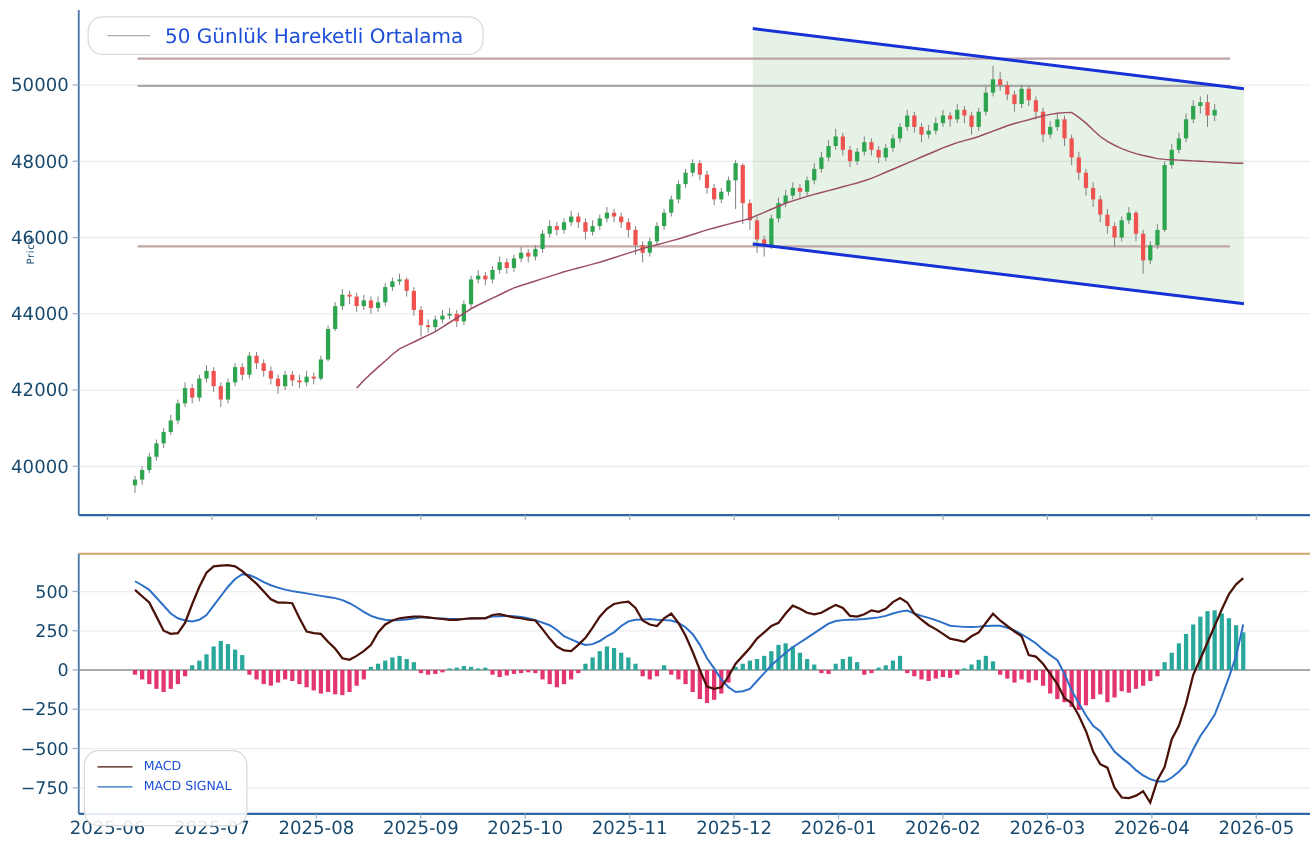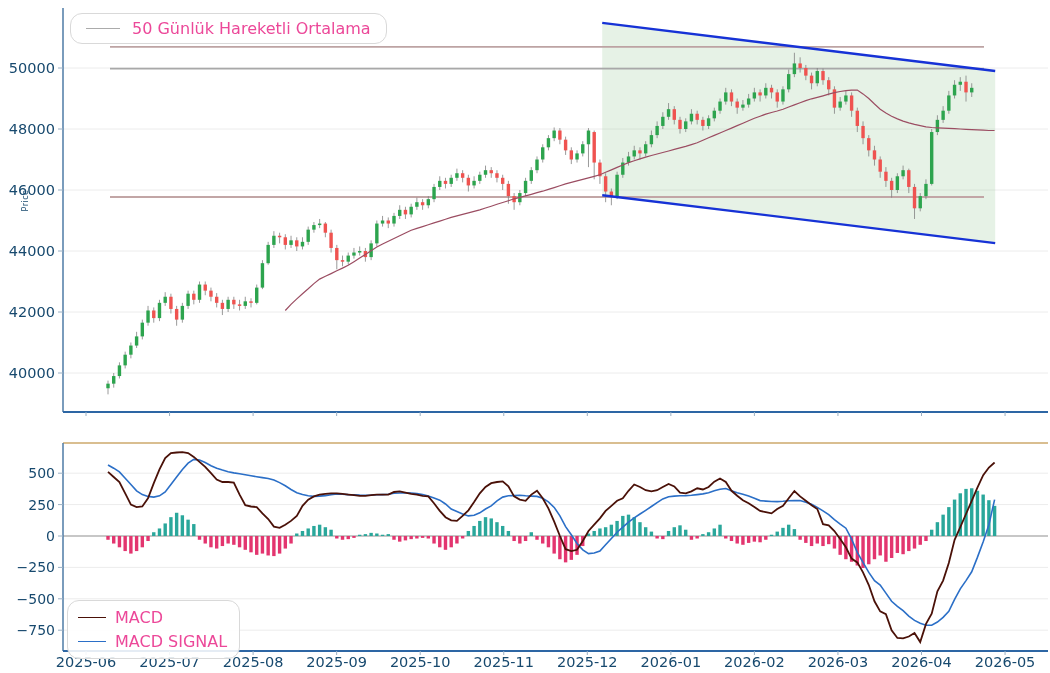--- a/index.html
+++ b/index.html
@@ -1,24 +1,24 @@
 <!DOCTYPE html>
 <html><head>
 <meta charset="utf-8">
 <style>
   html,body{margin:0;padding:0;background:#ffffff;}
   .stage{position:relative;width:1050px;height:673px;background:#ffffff;overflow:hidden;
          font-family:"DejaVu Sans","Liberation Sans",sans-serif;}
   svg{position:absolute;left:0;top:0;display:block;}
   .legend{position:absolute;background:rgba(255,255,255,0.88);border:1px solid #d9d9d9;
-          border-radius:12px;color:#ec4899;}
+          border-radius:12px;color:#1d4ed8;}
   .legend-top{left:70px;top:13px;height:29px;display:flex;align-items:center;gap:12px;
               padding:0 15px;font-size:16px;}
-  .legend-bottom{left:67px;top:600px;padding:7px 12px 7px 10px;display:flex;flex-direction:column;
-                 gap:5px;font-size:16px;}
+  .legend-bottom{left:67px;top:600px;padding:7px 12px 25px 10px;display:flex;flex-direction:column;
+                 gap:5px;font-size:10px;}
   .legend-row{display:flex;align-items:center;gap:9px;}
   .lsample{display:inline-block;width:34px;height:0;border-top:1.8px solid #ababab;}
   .ls-ma{border-top-color:#ababab;}
   .ls-macd{width:28px;border-top-color:#4a1108;}
   .ls-signal{width:28px;border-top-color:#2b6fc7;}
   .ylabel-price{position:absolute;left:-5px;top:196px;width:60px;text-align:center;
     transform:rotate(-90deg);font-size:8px;color:#17496e;letter-spacing:0.5px;}
 </style>
 </head>
 <body>

